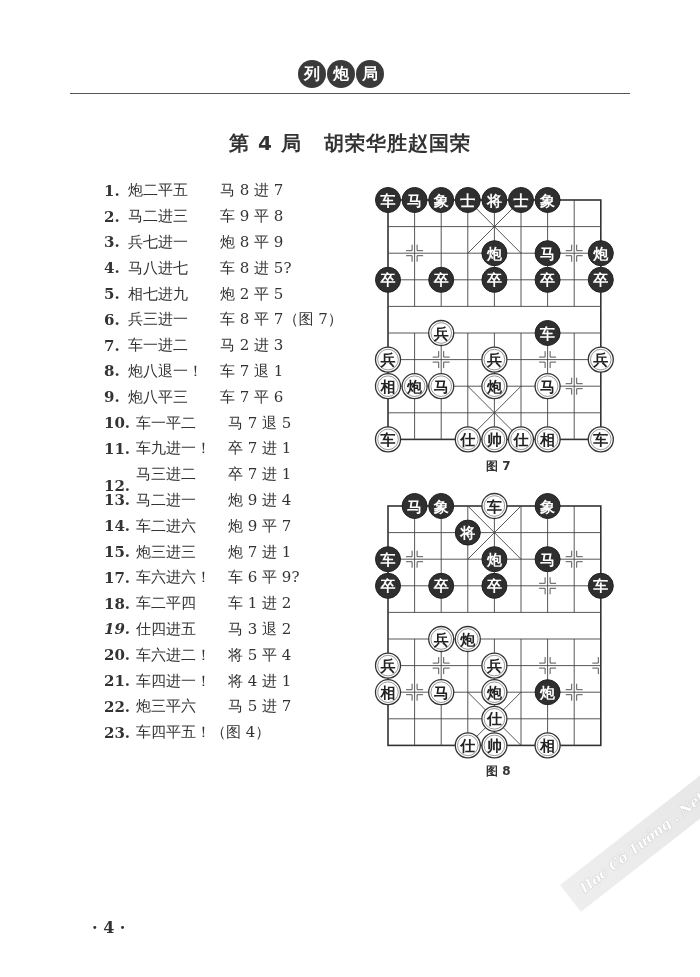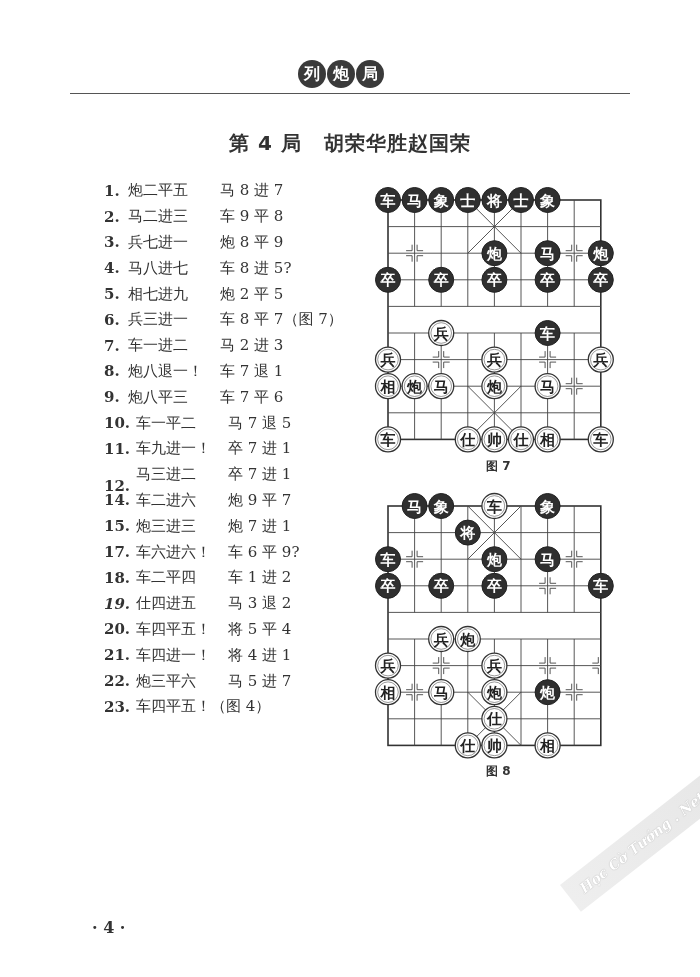--- a/index.html
+++ b/index.html
@@ -106,20 +106,25 @@
       <span class="move-num" style="width: 26px; text-align: right;">11.</span>
       <span class="move-red" style="width: 92px;">车九进一！</span>
       <span class="move-black">卒 7 进 1</span>
     </div>
     <div class="move-row">
       <span class="move-num" style="width: 26px; margin-top: 22px;">12.</span>
       <span class="move-red" style="width: 92px;">马三进二</span>
       <span class="move-black">卒 7 进 1</span>
     </div>
     <div class="move-row">
+      <span class="move-num" style="width: 26px;">13.</span>
+      <span class="move-red" style="width: 92px;">马二进一</span>
+      <span class="move-black">炮 9 进 4</span>
+    </div>
+    <div class="move-row">
       <span class="move-num" style="width: 26px;">14.</span>
       <span class="move-red" style="width: 92px;">车二进六</span>
       <span class="move-black">炮 9 平 7</span>
     </div>
     <div class="move-row">
       <span class="move-num" style="width: 26px;">15.</span>
       <span class="move-red" style="width: 92px;">炮三进三</span>
       <span class="move-black">炮 7 进 1</span>
     </div>
     <div class="move-row">
@@ -132,21 +137,21 @@
       <span class="move-red" style="width: 92px;">车二平四</span>
       <span class="move-black">车 1 进 2</span>
     </div>
     <div class="move-row">
       <span class="move-num" style="width: 26px; font-style: italic;">19.</span>
       <span class="move-red" style="width: 92px;">仕四进五</span>
       <span class="move-black">马 3 退 2</span>
     </div>
     <div class="move-row">
       <span class="move-num" style="width: 26px;">20.</span>
-      <span class="move-red" style="width: 92px;">车四平五！</span>
+      <span class="move-red" style="width: 92px;">车六进二！</span>
       <span class="move-black">将 5 平 4</span>
     </div>
     <div class="move-row">
       <span class="move-num" style="width: 26px;">21.</span>
       <span class="move-red" style="width: 92px;">车四进一！</span>
       <span class="move-black">将 4 进 1</span>
     </div>
     <div class="move-row">
       <span class="move-num" style="width: 26px;">22.</span>
       <span class="move-red" style="width: 92px;">炮三平六</span>

